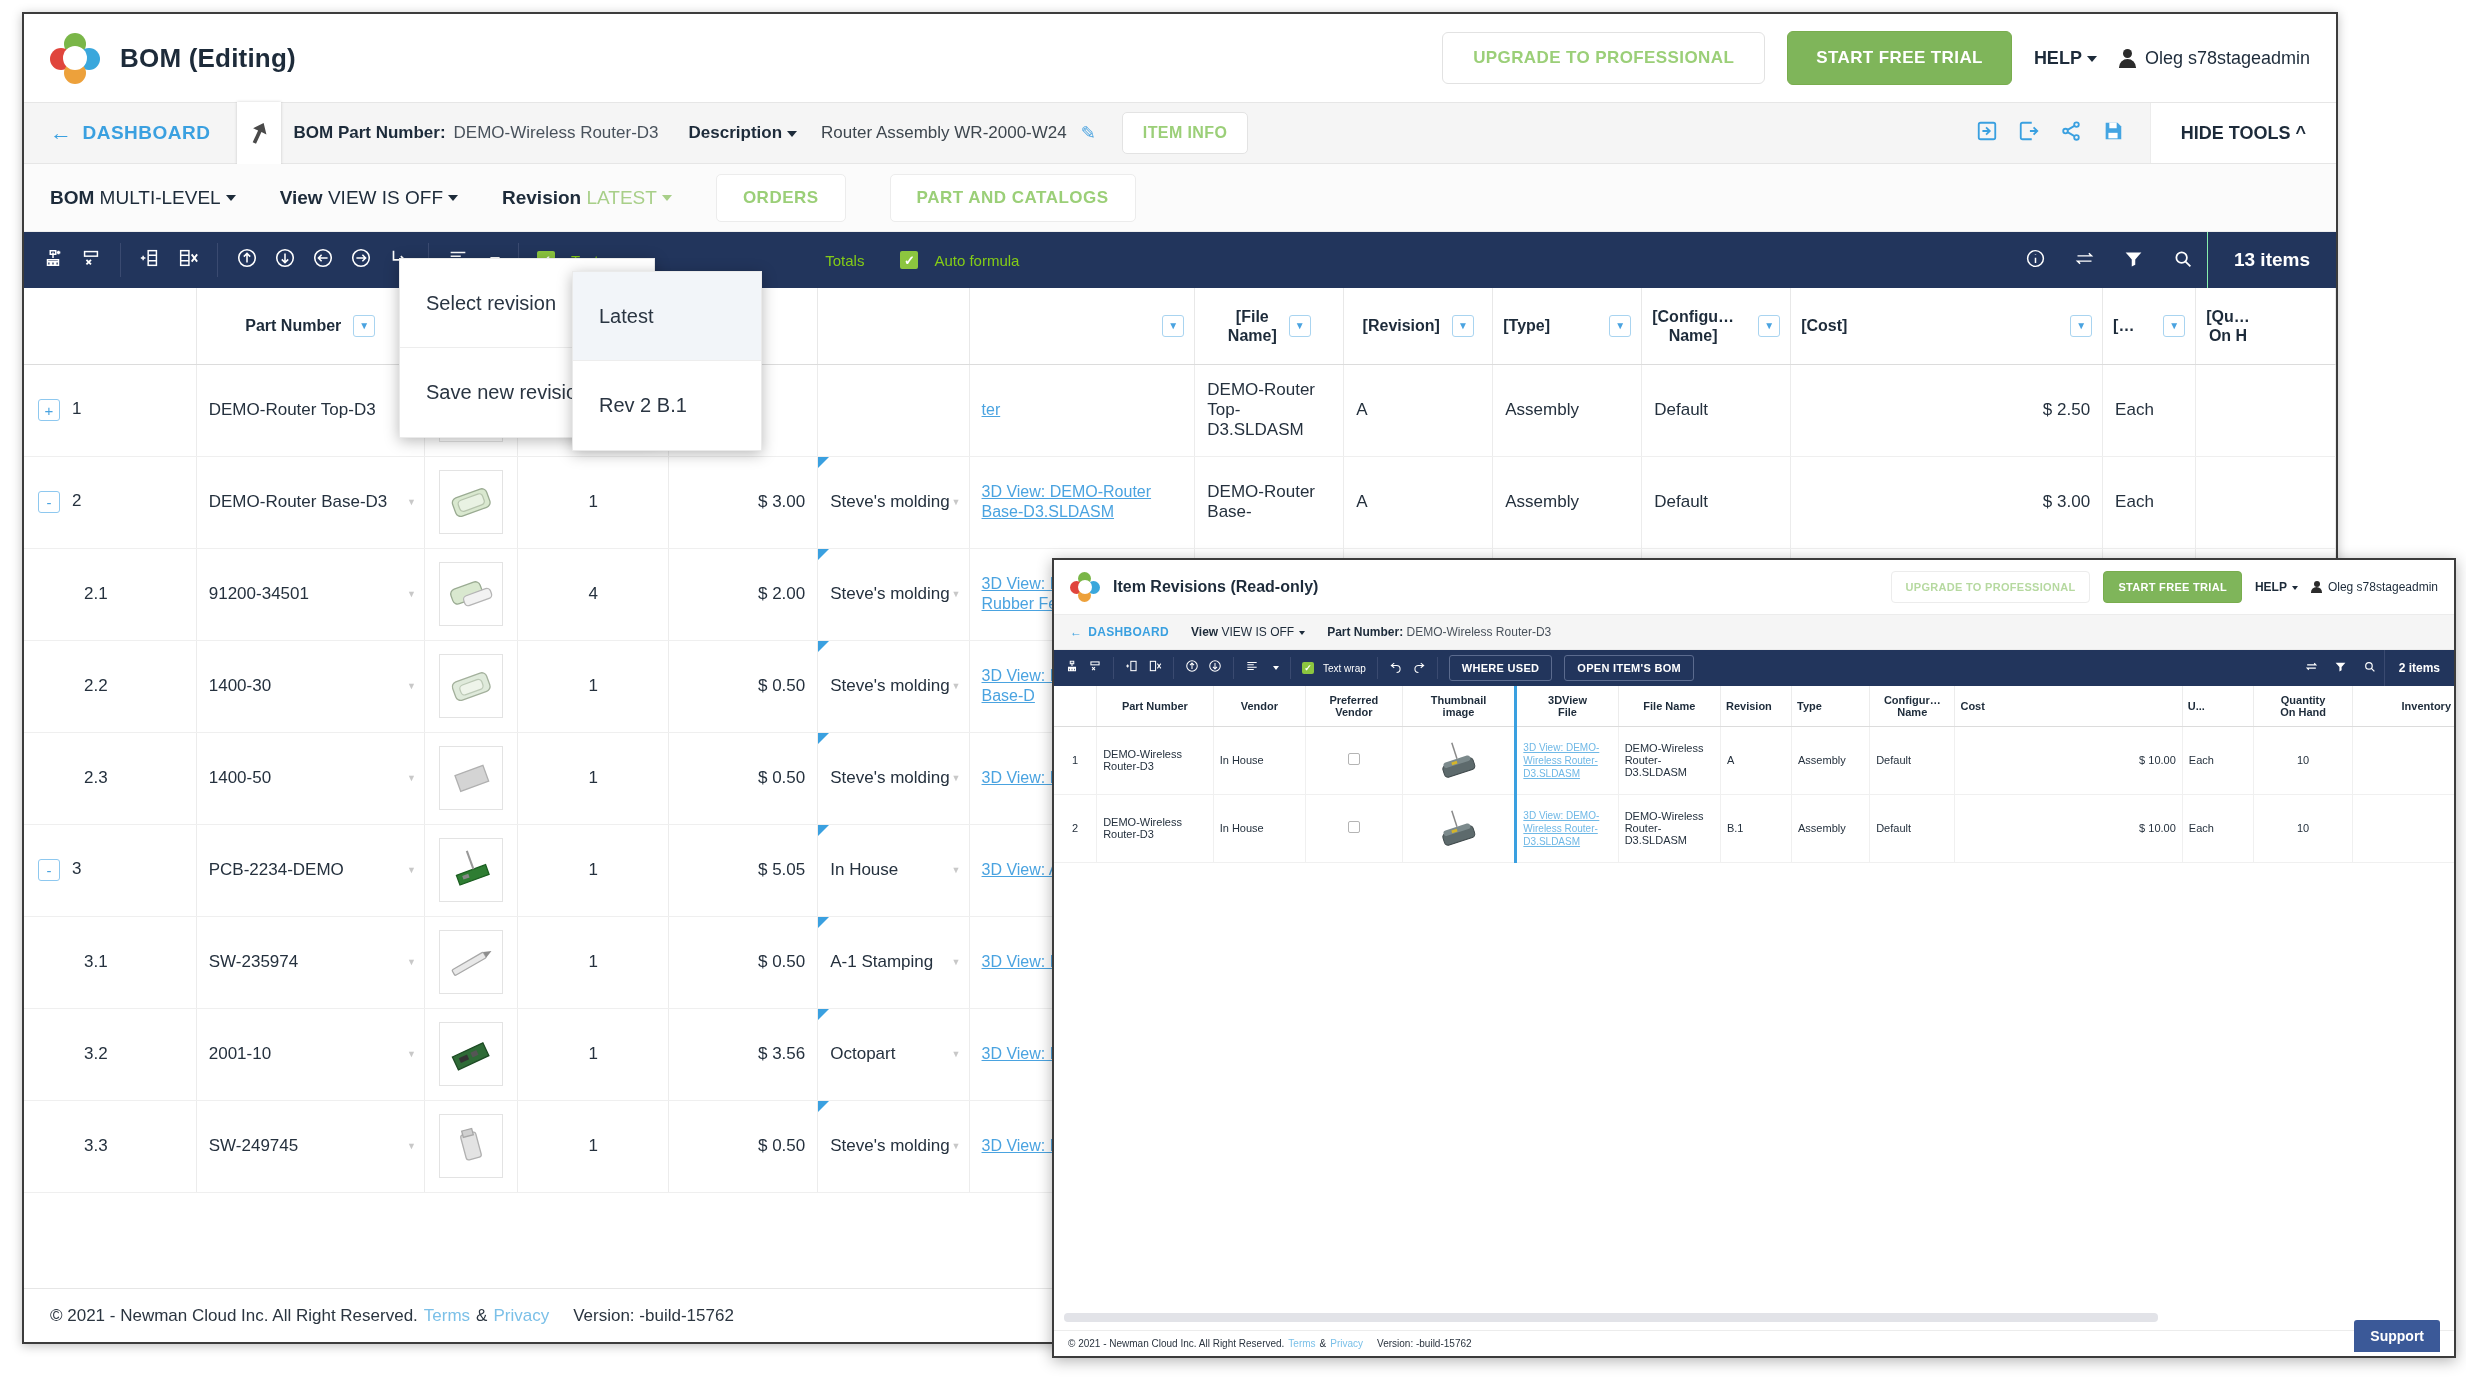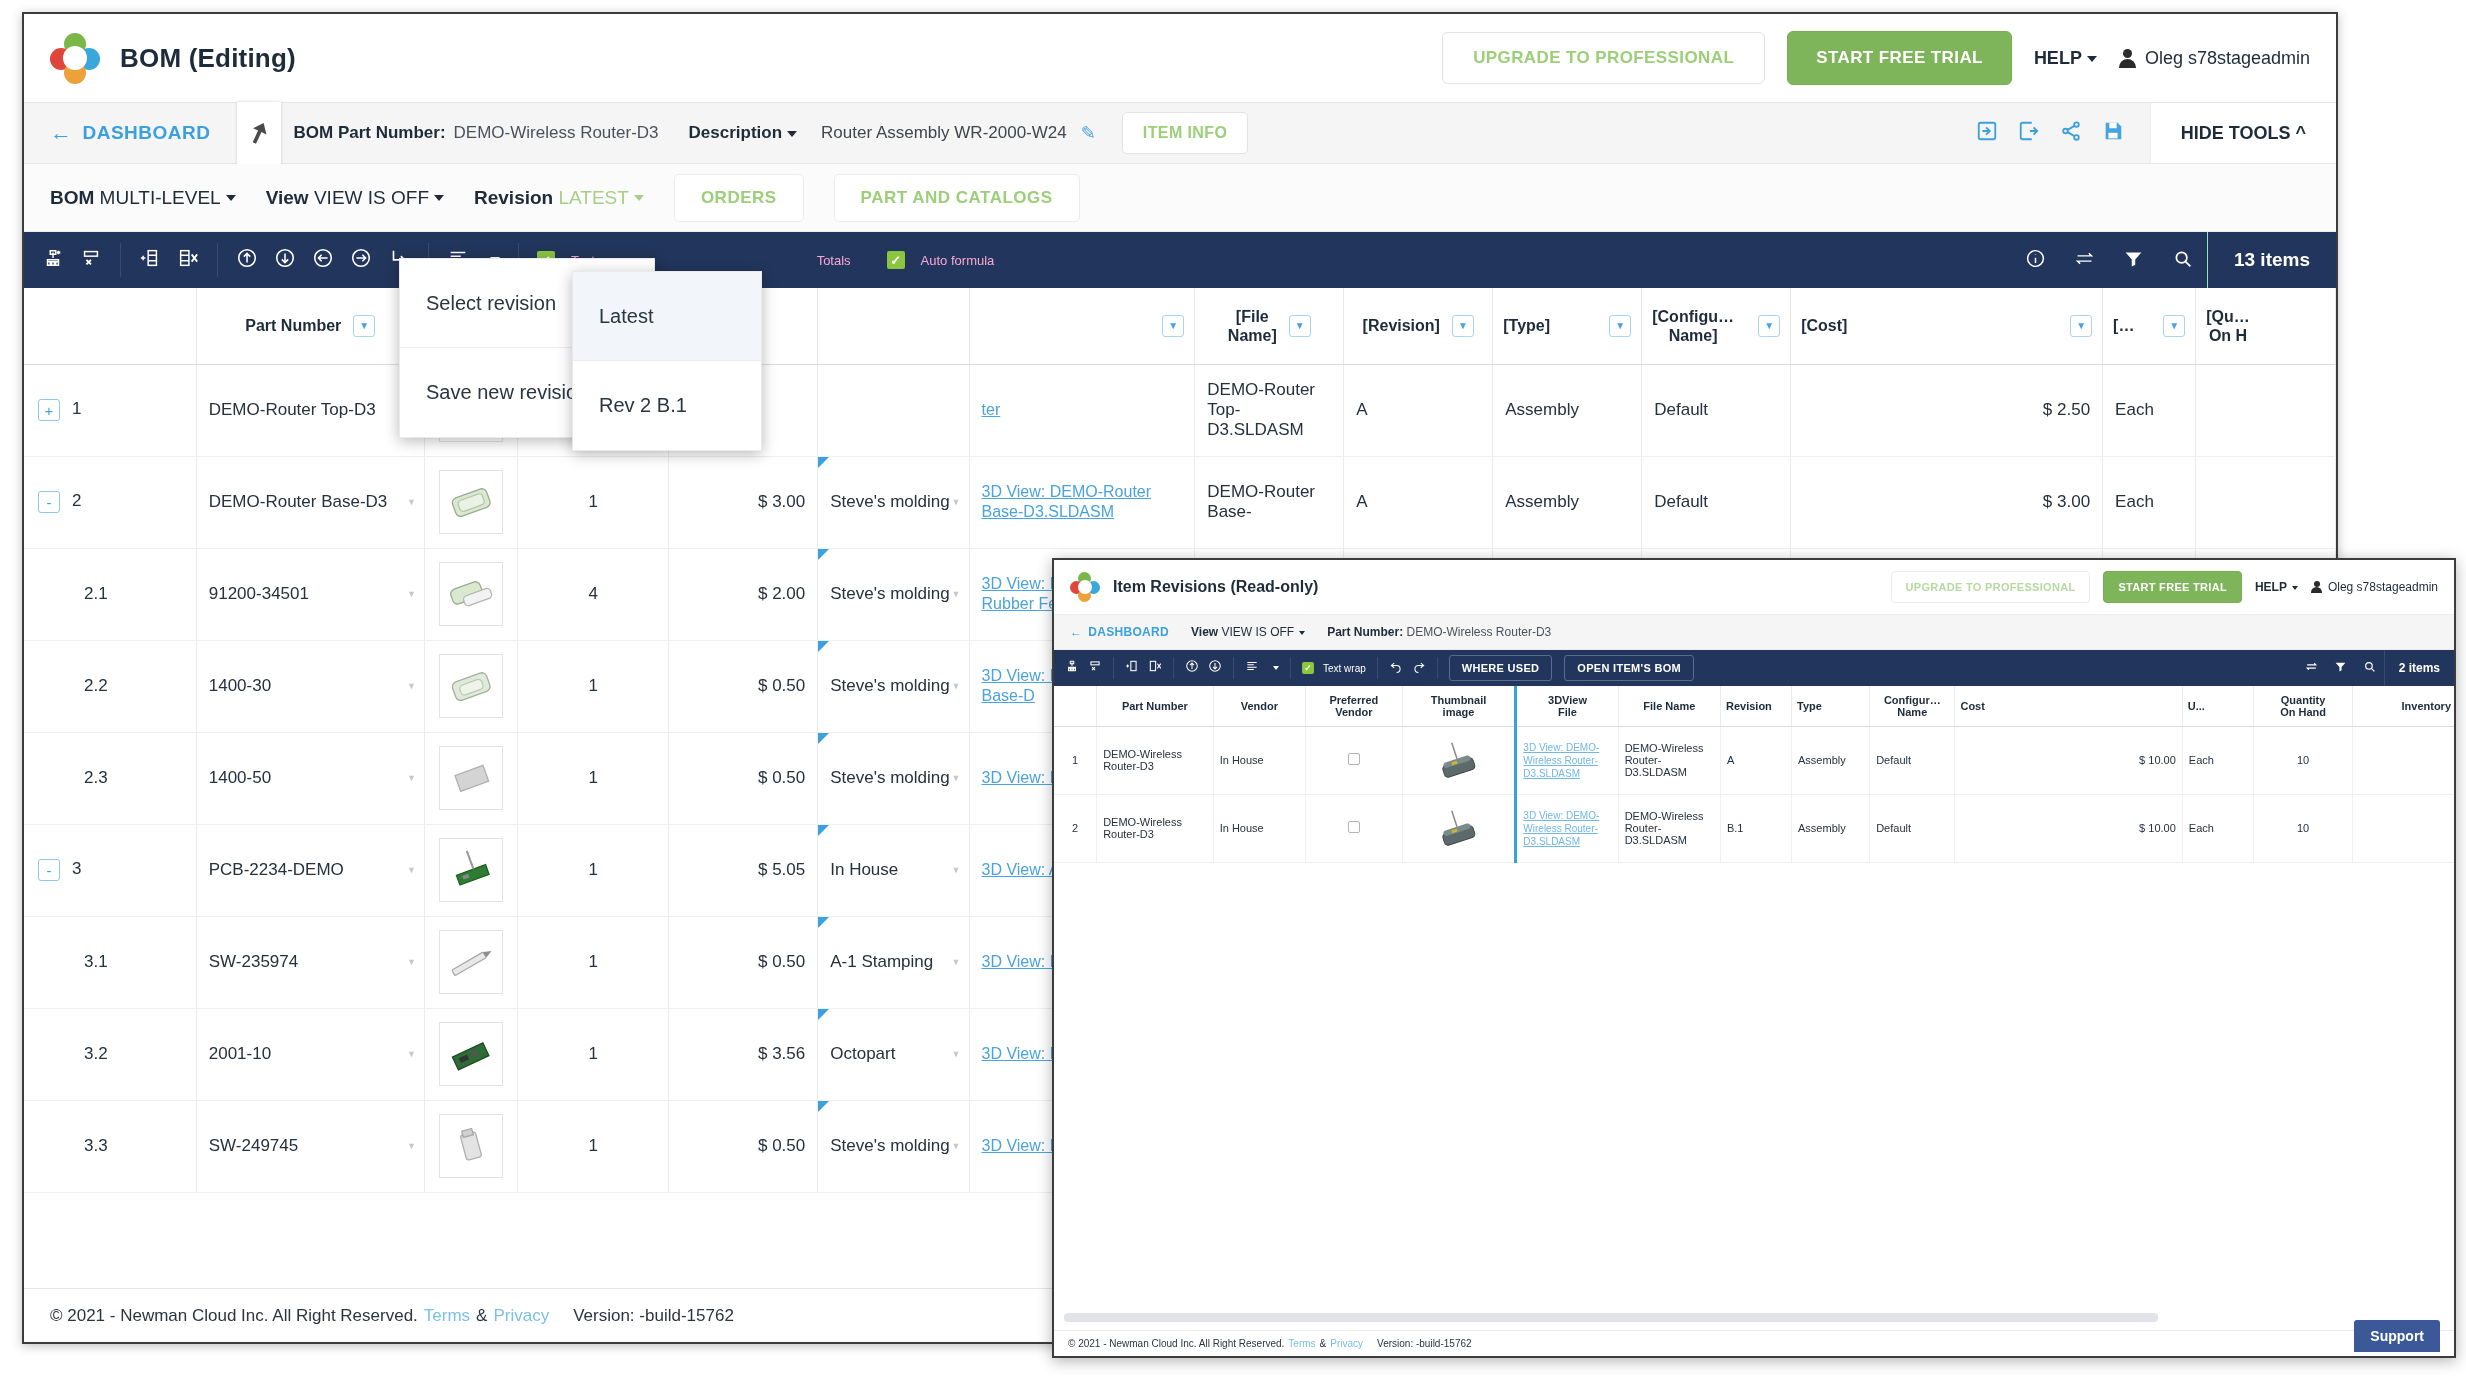--- a/index.html
+++ b/index.html
@@ -85,21 +85,21 @@
   .cb-icons { display:flex; gap:20px; align-items:center; color:#3aa0e0; padding-right:26px;}
   .cb-icons svg { width:22px;height:22px; }
   .hide-tools {
     background:#fff; height:100%; display:flex; align-items:center; padding:0 30px;
     font-size:18px;font-weight:bold;color:#1d2b3a; border-left:1px solid #ececec; white-space:nowrap;
   }
 
   
   .opt-bar {
     height:68px; background:#fbfbfb; display:flex; align-items:center;
-    padding-left:26px; gap:30px; border-bottom:1px solid #eee; position:relative;
+    padding-left:26px; gap:44px; border-bottom:1px solid #eee; position:relative;
   }
   .opt { font-size:19px; color:#1d2b3a; white-space:nowrap; }
   .opt b { font-weight:bold; }
   .opt .val { font-weight:normal; }
   .opt .val.green { color:#a8cf89; }
   .btn-outline-green {
     border:1px solid #ececec; background:#fff; border-radius:5px; color:#9bcf78;
     font-size:17px; font-weight:bold; letter-spacing:.5px; padding:13px 26px;
   }
 
@@ -107,21 +107,21 @@
   .dark-bar {
     height:56px; background:#22355c; display:flex; align-items:center;
     color:#fff; position:relative;
   }
   .tb-grp { display:flex; align-items:center; gap:16px; padding:0 18px;
             border-right:1px solid #3a4a70; height:34px; }
   .tb-grp.nb { border-right:none; }
   .tb-grp svg { width:22px; height:22px; }
   .chk-green { width:18px;height:18px;background:#8cc63f;border-radius:2px;display:inline-flex;
                align-items:center;justify-content:center;color:#fff;font-size:13px;font-weight:bold;}
-  .tb-txt { font-size:13px; color:#f9a8d4; }
+  .tb-txt { font-size:15px; color:#84cc16; }
   .dark-right { margin-left:auto; display:flex; align-items:center; height:100%; }
   .dark-right .ic { padding:0 14px; }
   .dark-right svg { width:21px;height:21px; }
   .items-count {
     font-size:19px;font-weight:bold;padding:0 26px;height:100%;display:flex;
     align-items:center;border-left:1px solid #86efac; white-space:nowrap;
   }
 
   
   .tbl-wrap { position:relative; background:#fff; height: 944px; overflow:hidden;}

